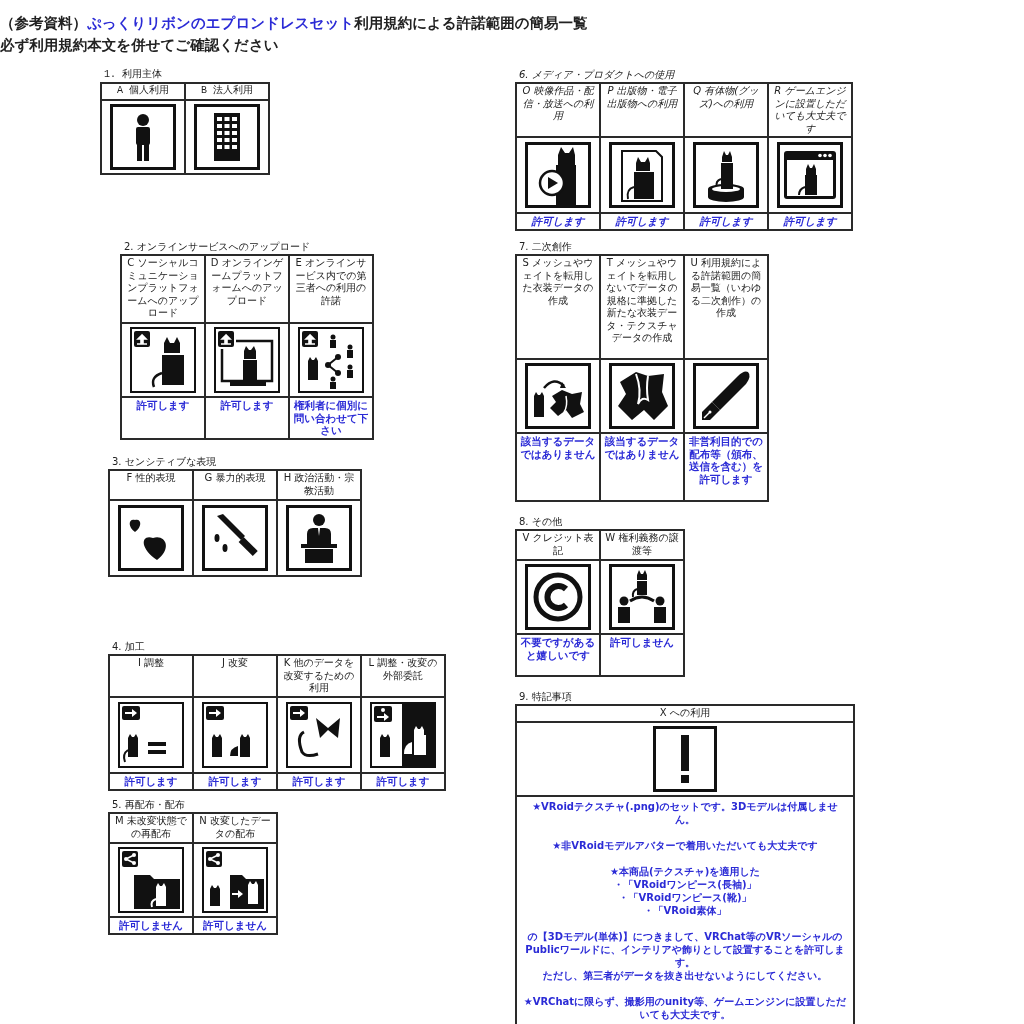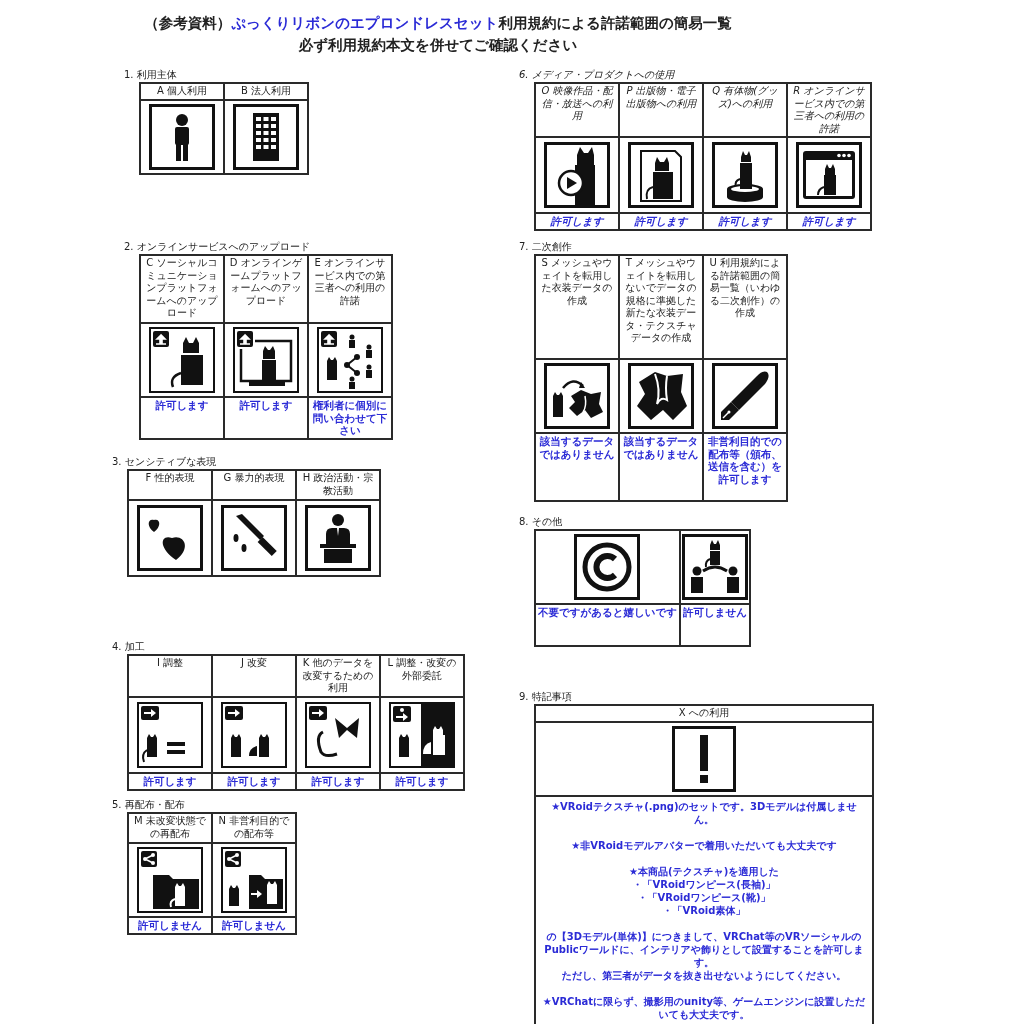--- a/index.html
+++ b/index.html
@@ -1,23 +1,23 @@
 <!DOCTYPE html>
 <html><head>
 <meta charset="utf-8">
 <style>
   html, body { margin:0; padding:0; background:#ffffff; }
   body { width:1024px; height:1024px; position:relative; overflow:hidden;
          font-family:"DejaVu Sans", "Liberation Sans", sans-serif; color:#111; }
-  .title { position:absolute; left:0; width:876px; top:12px; text-align:center;
+  .title { position:absolute; left:0; width:876px; top:12px; 
            font-size:14.5px; line-height:22px; font-weight:bold; color:#222; }
   .title .accent { color:#2b2bd6; }
   .section { position:absolute; }
   .sec-label { font-size:10px; line-height:13px; margin:0 0 1px 4px; color:#222; }
-  table.grid { border-collapse:collapse; table-layout:fixed;margin-left:19px; }
+  table.grid { border-collapse:collapse; table-layout:fixed; }
   table.grid td { border:2px solid #2a2a2a; padding:0; vertical-align:top; text-align:center; }
   .hdr { font-size:10px; line-height:12.5px; padding:1px 2px; color:#222; }
   .icon-wrap { display:flex; align-items:center; justify-content:center; }
   .icon-box { border:3px solid #111; background:#fff; box-sizing:border-box; position:relative; }
   .ans { font-size:10.5px; line-height:12.5px; color:#2b2bd6; padding:1px 2px; font-weight:bold; }
   .ans.left { text-align:left; }
   svg { display:block; }
   .notes { font-size:10px; line-height:13px; color:#2b2bd6; padding:3px 6px; font-weight:bold; }
   .notes p { margin:0; }
   .notes .gap { height:13px; }
@@ -25,21 +25,21 @@
 </head>
 <body>
 
 <div class="title">
   <div>
     <span>（参考資料）</span><span class="accent">ぷっくりリボンのエプロンドレスセット</span><span>利用規約による許諾範囲の簡易一覧</span>
   </div>
   <div>必ず利用規約本文を併せてご確認ください</div>
 </div>
 
-<div class="section" style="left:120px; top:68px;">
+<div class="section" style="left:100px; top:68px;font-family:Liberation Mono, monospace;">
   <div class="sec-label">1. 利用主体</div>
   <table class="grid">
     <tbody>
         <tr>
       <td style="width:82px">
             <div class="hdr">A 個人利用</div>
           </td>
       <td style="width:82px">
             <div class="hdr">B 法人利用</div>
           </td>
@@ -326,21 +326,21 @@
 
 <div class="section" style="left:108px; top:798px;">
   <div class="sec-label">5. 再配布・配布</div>
   <table class="grid">
     <tbody>
         <tr>
       <td style="width:82px">
             <div class="hdr" style="height:26px">M 未改変状態での再配布</div>
           </td>
       <td style="width:82px">
-            <div class="hdr" style="height:26px">N 非営利目的での配布等</div>
+            <div class="hdr" style="height:26px">N 改変したデータの配布</div>
           </td>
     </tr>
     <tr>
       <td>
             <div class="icon-wrap" style="height:72px">
               <div class="icon-box" style="width:66px;height:66px;border-width:2px">
         <svg width="62" height="62" viewBox="0 0 62 62">
                   <rect x="2" y="2" width="16" height="16" rx="2" fill="#111"></rect>
                   <circle cx="6" cy="10" r="2" fill="#fff"></circle>
                   <circle cx="14" cy="6" r="2" fill="#fff"></circle>
@@ -394,21 +394,21 @@
       <td style="width:82px">
             <div class="hdr" style="height:50px">O 映像作品・配信・放送への利用</div>
           </td>
       <td style="width:82px">
             <div class="hdr" style="height:50px">P 出版物・電子出版物への利用</div>
           </td>
       <td style="width:82px">
             <div class="hdr" style="height:50px">Q 有体物(グッズ)への利用</div>
           </td>
       <td style="width:82px">
-            <div class="hdr" style="height:50px">R オンラインサービス内での第三者への利用の許諾</div>
+            <div class="hdr" style="height:50px">R ゲームエンジンに設置しただいても大丈夫です</div>
           </td>
     </tr>
     <tr>
       <td>
             <div class="icon-wrap" style="height:74px">
               <div class="icon-box" style="width:66px;height:66px">
         <svg width="60" height="60" viewBox="0 0 60 60">
                   <path d="M30 10 l3-8 l4 6 h4 l4-6 l2 8 v10 h-17z" fill="#111"></path>
                   <rect x="28" y="20" width="20" height="40" fill="#111"></rect>
                   <circle cx="24" cy="38" r="12" fill="#fff" stroke="#111" stroke-width="2.5"></circle>
@@ -545,20 +545,28 @@
           </td>
     </tr>
   </tbody>
     </table>
 </div>
 
 <div class="section" style="left:515px; top:515px;">
   <div class="sec-label">8. その他</div>
   <table class="grid">
     <tbody>
+        <tr>
+      <td style="width:82px">
+            <div class="hdr" style="height:26px">V クレジット表記</div>
+          </td>
+      <td style="width:82px">
+            <div class="hdr" style="height:26px">W 権利義務の譲渡等</div>
+          </td>
+    </tr>
     <tr>
       <td>
             <div class="icon-wrap" style="height:72px">
               <div class="icon-box" style="width:66px;height:66px">
         <svg width="60" height="60" viewBox="0 0 60 60">
                   <circle cx="30" cy="30" r="22" fill="none" stroke="#111" stroke-width="5"></circle>
                   <path d="M38 22 A11 11 0 1 0 38 38" fill="none" stroke="#111" stroke-width="6"></path>
                 </svg>
       </div>
             </div>

